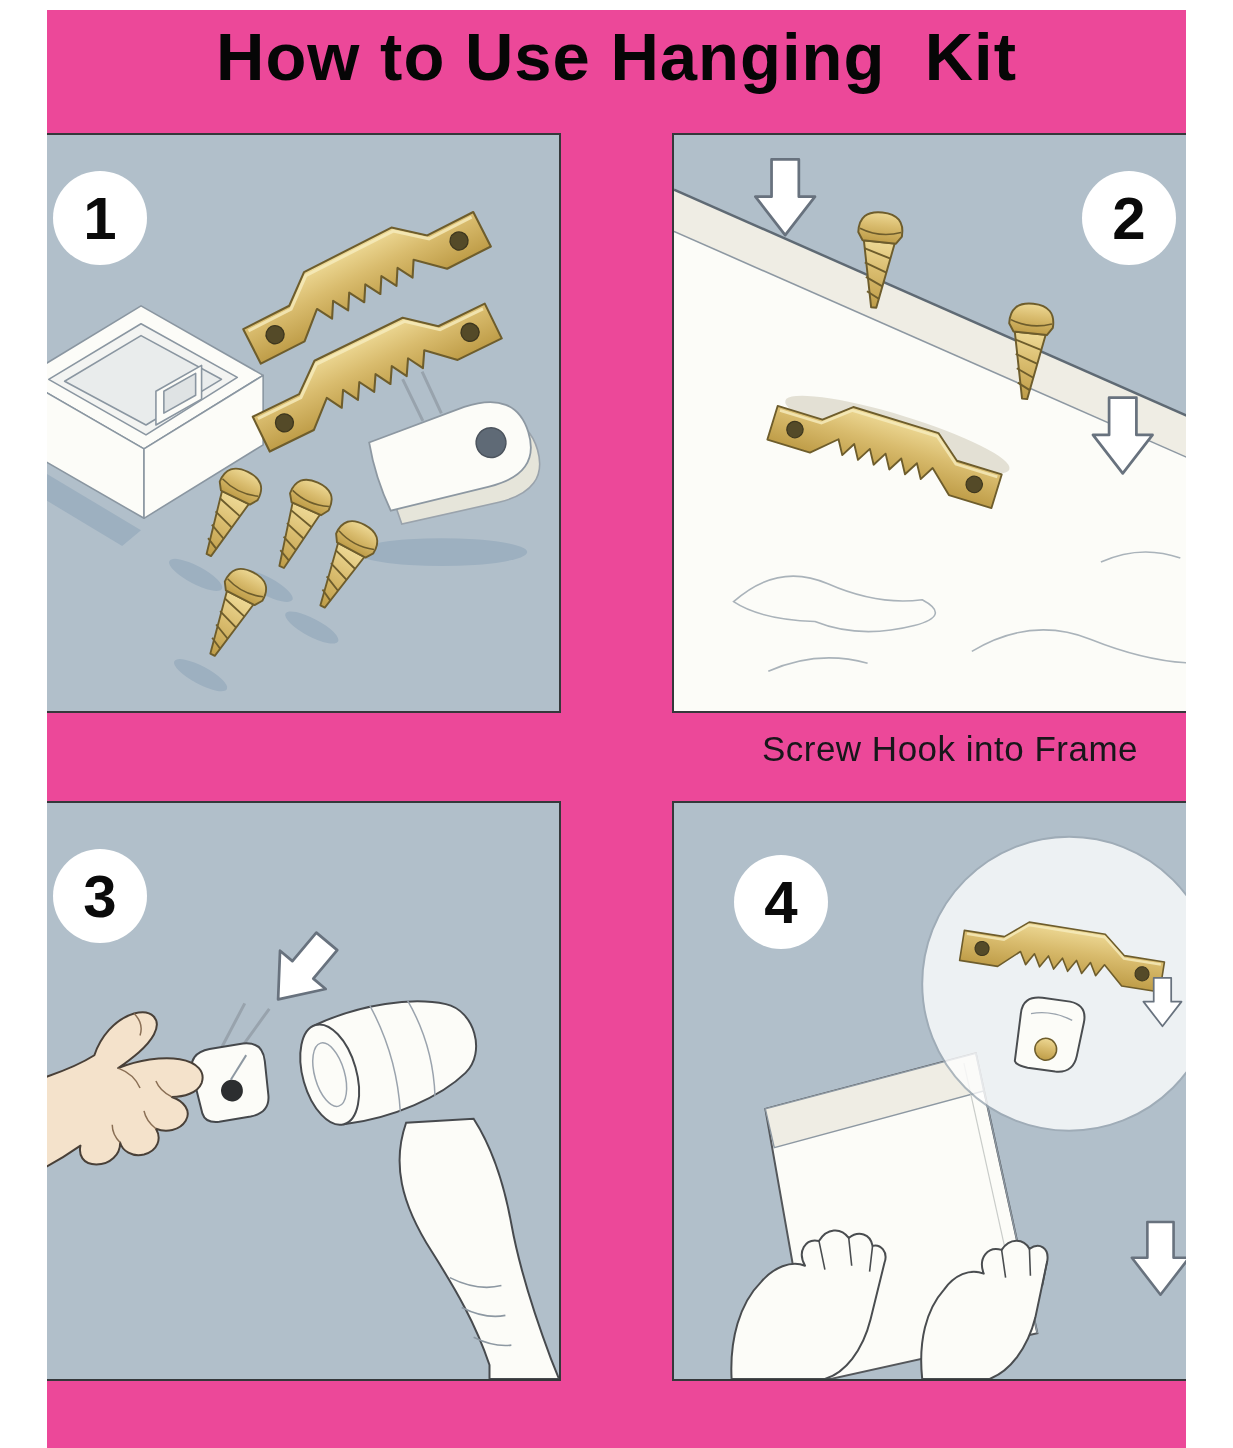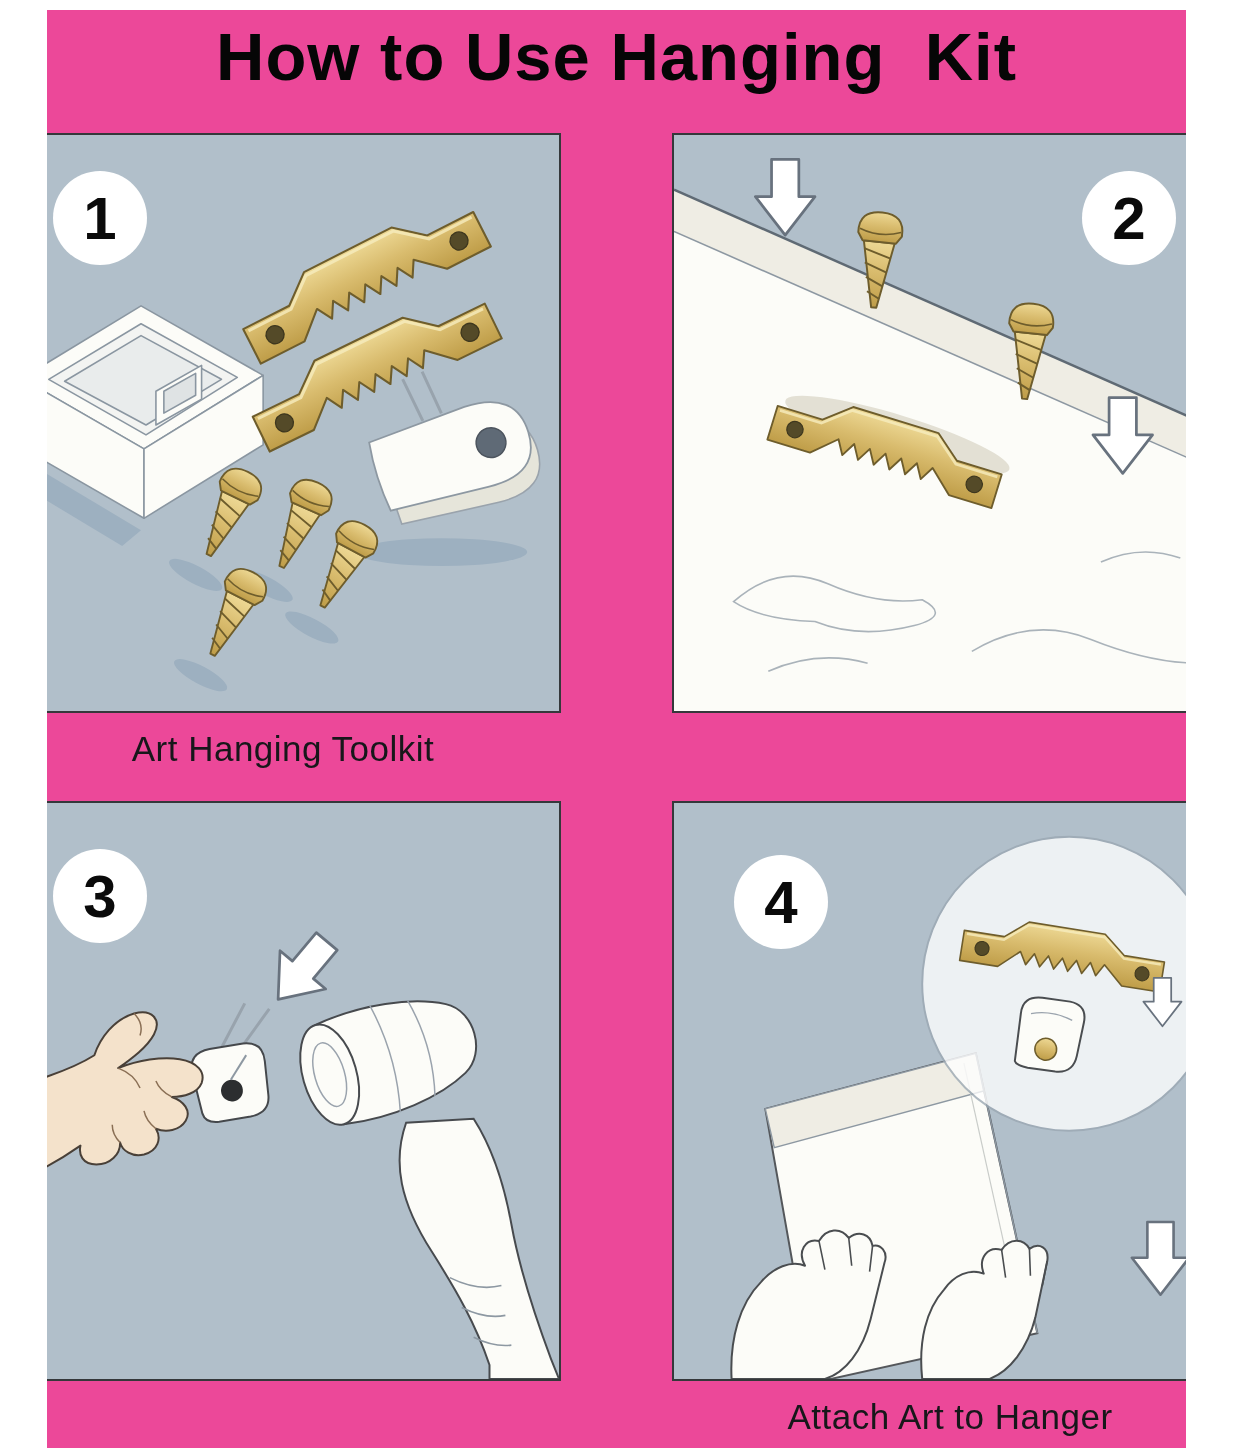--- a/index.html
+++ b/index.html
@@ -103,21 +103,20 @@
 
           <use href="#screwG" transform="translate(235,355) rotate(26) scale(1.25)"></use>
           <use href="#screwG" transform="translate(306,366) rotate(24) scale(1.25)"></use>
           <use href="#screwG" transform="translate(352,408) rotate(28) scale(1.25)"></use>
           <use href="#screwG" transform="translate(240,456) rotate(27) scale(1.25)"></use>
         </svg>
         <div class="badge p1">
             <span>1</span>
           </div>
       </div>
-      <figcaption class="caption">Art Hanging Toolkit</figcaption>
     </figure>
 
     <figure class="cell">
       <div class="panel">
         <svg viewBox="0 0 556 580">
           <g>
             <polygon points="0,55 556,300 556,580 0,580" fill="#fcfcf8"></polygon>
             <polygon points="0,55 556,300 556,342 0,97" fill="#efede4"></polygon>
             <path d="M0,55 L556,300" stroke="#5f6a74" stroke-width="2.5" fill="none"></path>
             <path d="M0,97 L556,342" stroke="#8d98a2" stroke-width="1.6" fill="none"></path>
@@ -132,20 +131,21 @@
           <use href="#sawtoothH" transform="translate(112,248) rotate(17) scale(1.18)"></use>
           <use href="#screwG" transform="translate(208,96) rotate(6) scale(1.3)"></use>
           <use href="#screwG" transform="translate(360,188) rotate(6) scale(1.3)"></use>
           <use href="#arrowG" transform="translate(112,62) scale(1.25)"></use>
           <use href="#arrowG" transform="translate(452,302) scale(1.25)"></use>
         </svg>
         <div class="badge p2">
             <span>2</span>
           </div>
       </div>
+      <figcaption class="caption">Screw Hook into Frame</figcaption>
     </figure>
 
     <figure class="cell">
       <div class="panel">
         <svg viewBox="0 0 556 580">
 
           <g>
             <path d="M402,322 C 388,362 396,402 428,452 C 452,490 472,524 486,566 L 486,580 L 556,580 L 548,560 C 530,512 516,468 508,424 C 500,380 488,346 470,318 Z" fill="#fcfcf8" stroke="#474a4e" stroke-width="2"></path>
             <path d="M446,478 q28,14 52,8 M458,508 q24,12 44,8 M470,538 q20,10 38,8" stroke="#8d98a2" stroke-width="1.6" fill="none"></path>
             <g transform="translate(400,252) rotate(-16)">
@@ -201,17 +201,16 @@
             <path d="M146,441 L152,470 M176,438 L179,466 M200,446 L197,472" fill="none" stroke-width="1.6"></path>
             <path d="M250,580 C 246,542 254,510 272,490 C 282,476 298,468 312,474 C 306,458 316,446 330,450 C 338,438 352,438 358,449 C 368,442 378,448 376,461 L 364,518 C 356,550 338,572 318,580 Z"></path>
             <path d="M330,450 L334,478 M358,449 L359,476 M376,461 L371,486" fill="none" stroke-width="1.6"></path>
           </g>
           <use href="#arrowG" transform="translate(490,458) scale(1.2)"></use>
         </svg>
         <div class="badge p4">
             <span>4</span>
           </div>
       </div>
-      <figcaption class="caption">Attach Art to Hanger</figcaption>
     </figure>
 
   </div>
 </div>
 
 </body></html>

